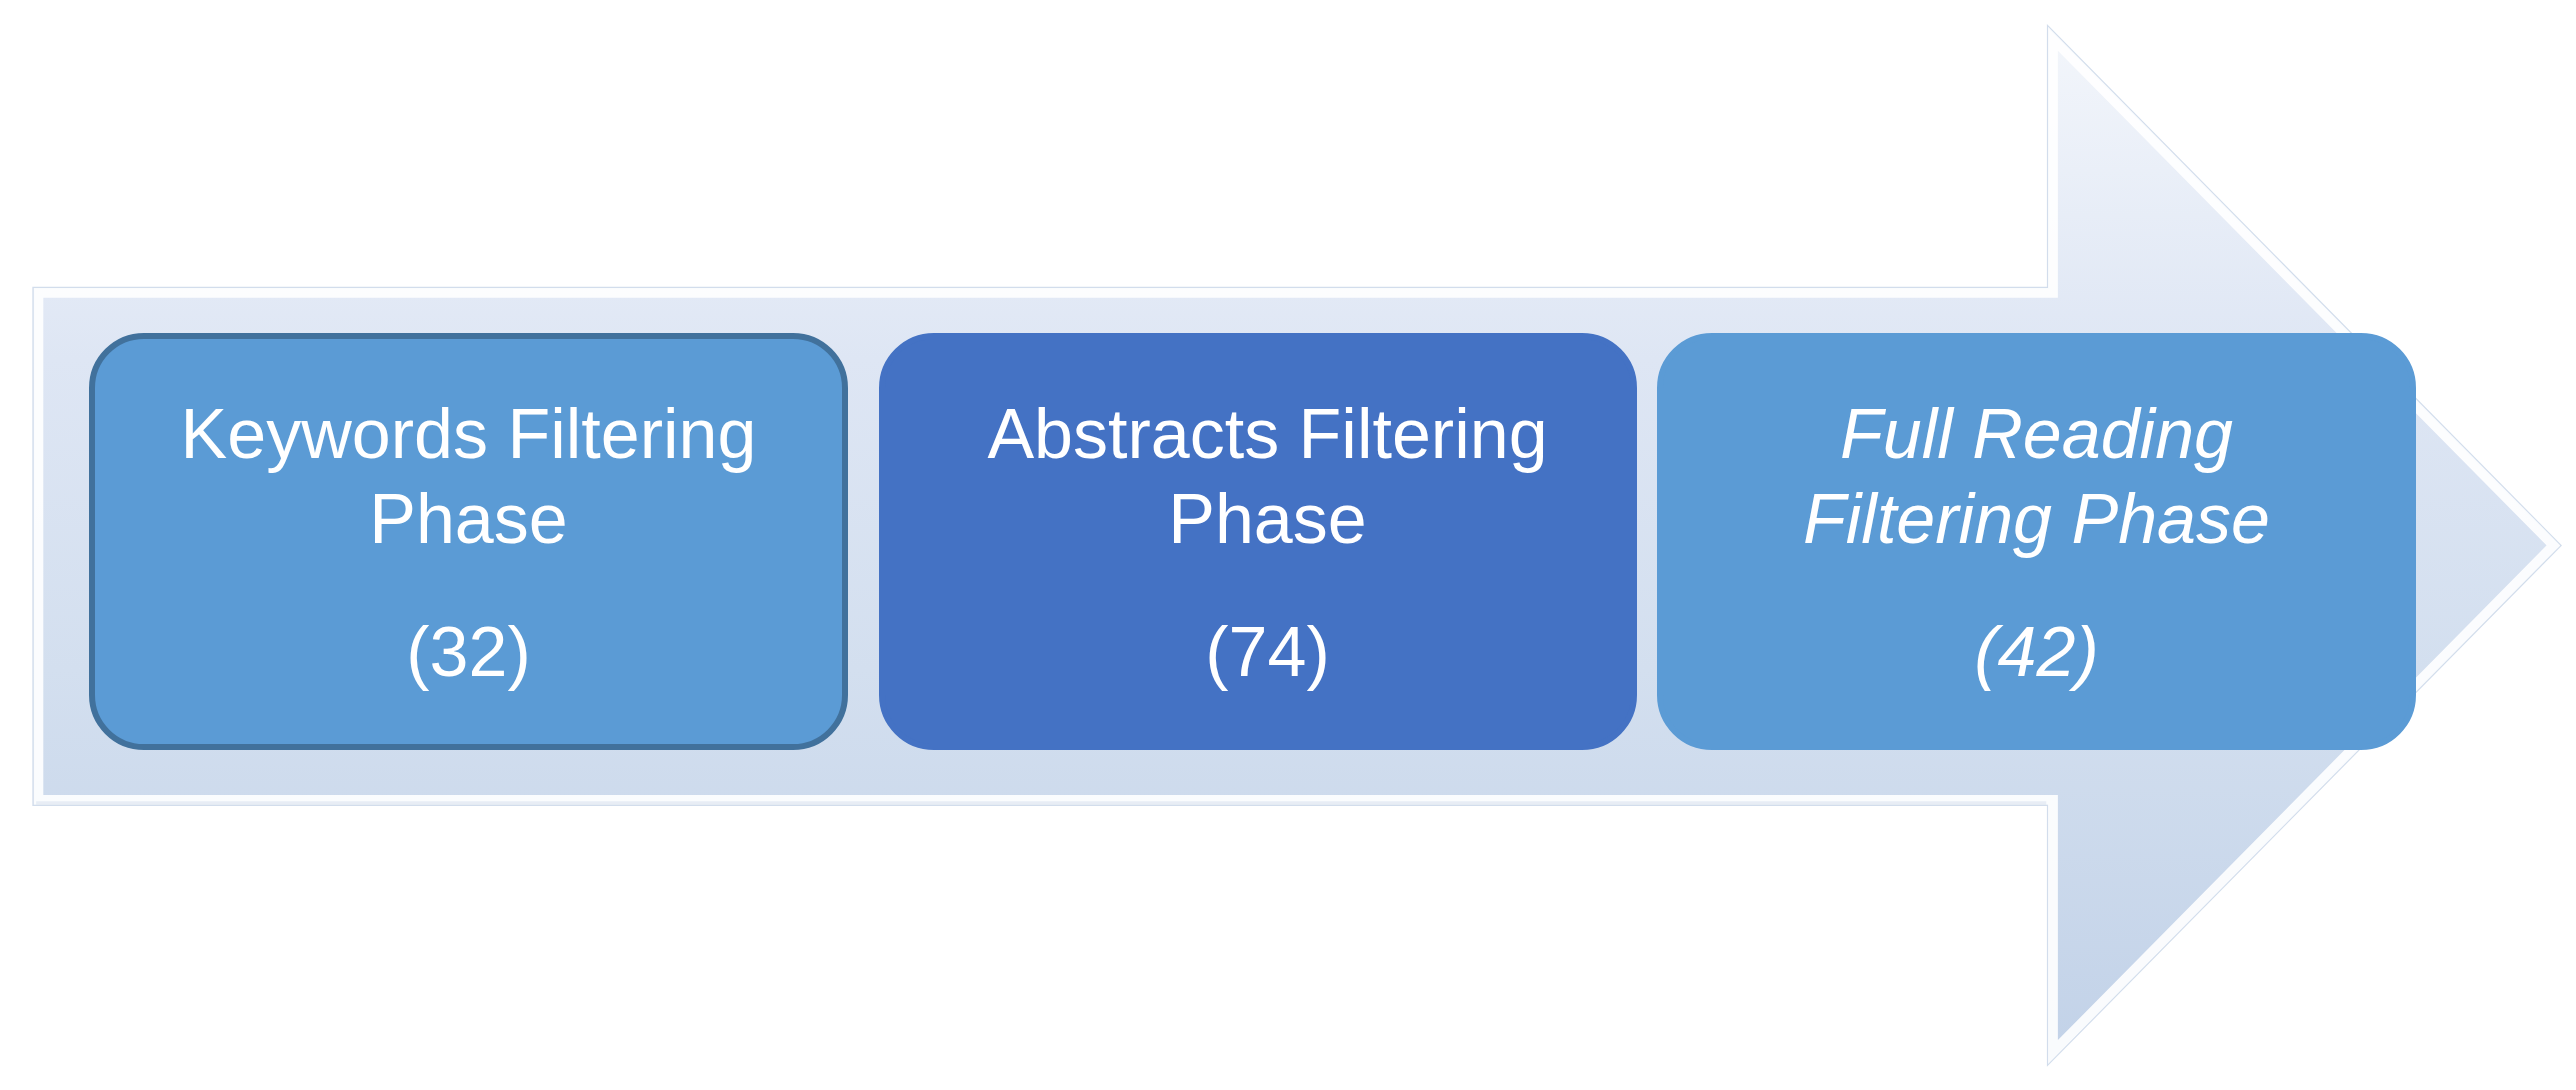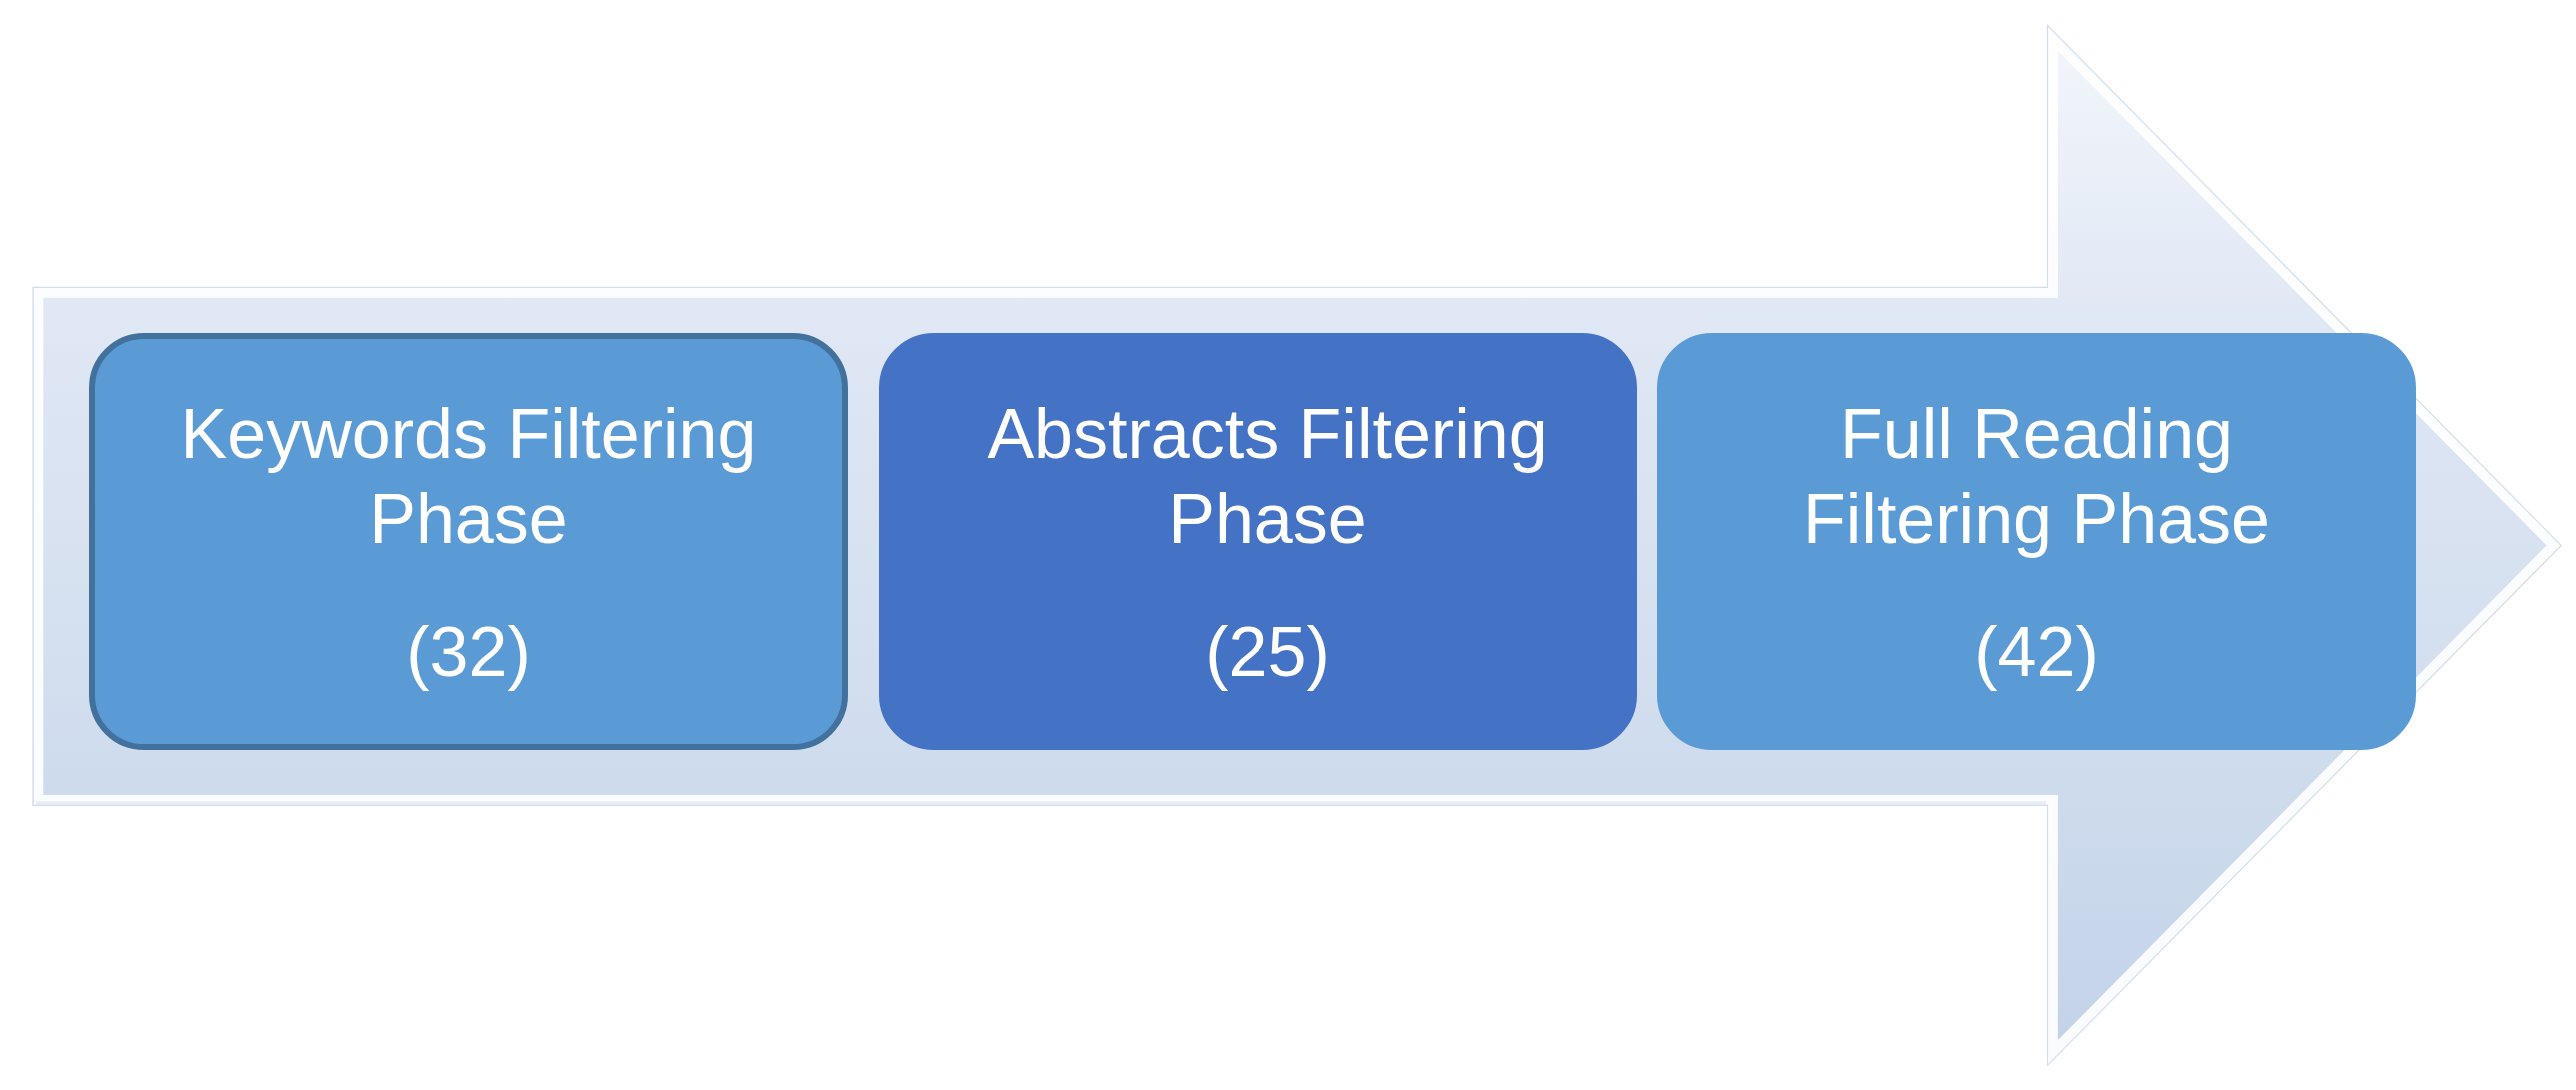--- a/index.html
+++ b/index.html
@@ -32,21 +32,21 @@
     display: flex;
     flex-direction: column;
     align-items: center;
     justify-content: center;
     text-align: center;
     gap: 52px;
     padding: 0 27px;
   }
   .phase-box.box-1 { left: 89px;   width: 759px; }
   .phase-box.box-2 { left: 879px;  width: 758px; padding-left: 46px; }
-  .phase-box.box-3 { left: 1657px; width: 759px; }
+  .phase-box.box-3 { left: 1657px; width: 759px; font-style: italic; }
   .phase-title {
     white-space: pre-line;
     font-size: 70px;
     line-height: 1.22;
     font-weight: 400;
   }
   .phase-count {
     font-size: 70px;
     line-height: 1.1;
     font-weight: 400;
@@ -81,21 +81,21 @@
 
   <div class="phase-box box-1" style="background-color: rgb(91, 155, 213); border-color: rgb(65, 113, 156); color: rgb(255, 255, 255);">
     <div class="phase-title">Keywords Filtering
 Phase</div>
     <div class="phase-count">(32)</div>
   </div>
 
   <div class="phase-box box-2" style="background-color: rgb(68, 114, 196); border-color: rgb(68, 114, 196); color: rgb(255, 255, 255);">
     <div class="phase-title">Abstracts Filtering
 Phase</div>
-    <div class="phase-count">(25)</div>
+    <div class="phase-count">(74)</div>
   </div>
 
   <div class="phase-box box-3" style="background-color: rgb(91, 155, 213); border-color: rgb(91, 155, 213); color: rgb(255, 255, 255);">
     <div class="phase-title">Full Reading
 Filtering Phase</div>
     <div class="phase-count">(42)</div>
   </div>
 
 </div>
 

